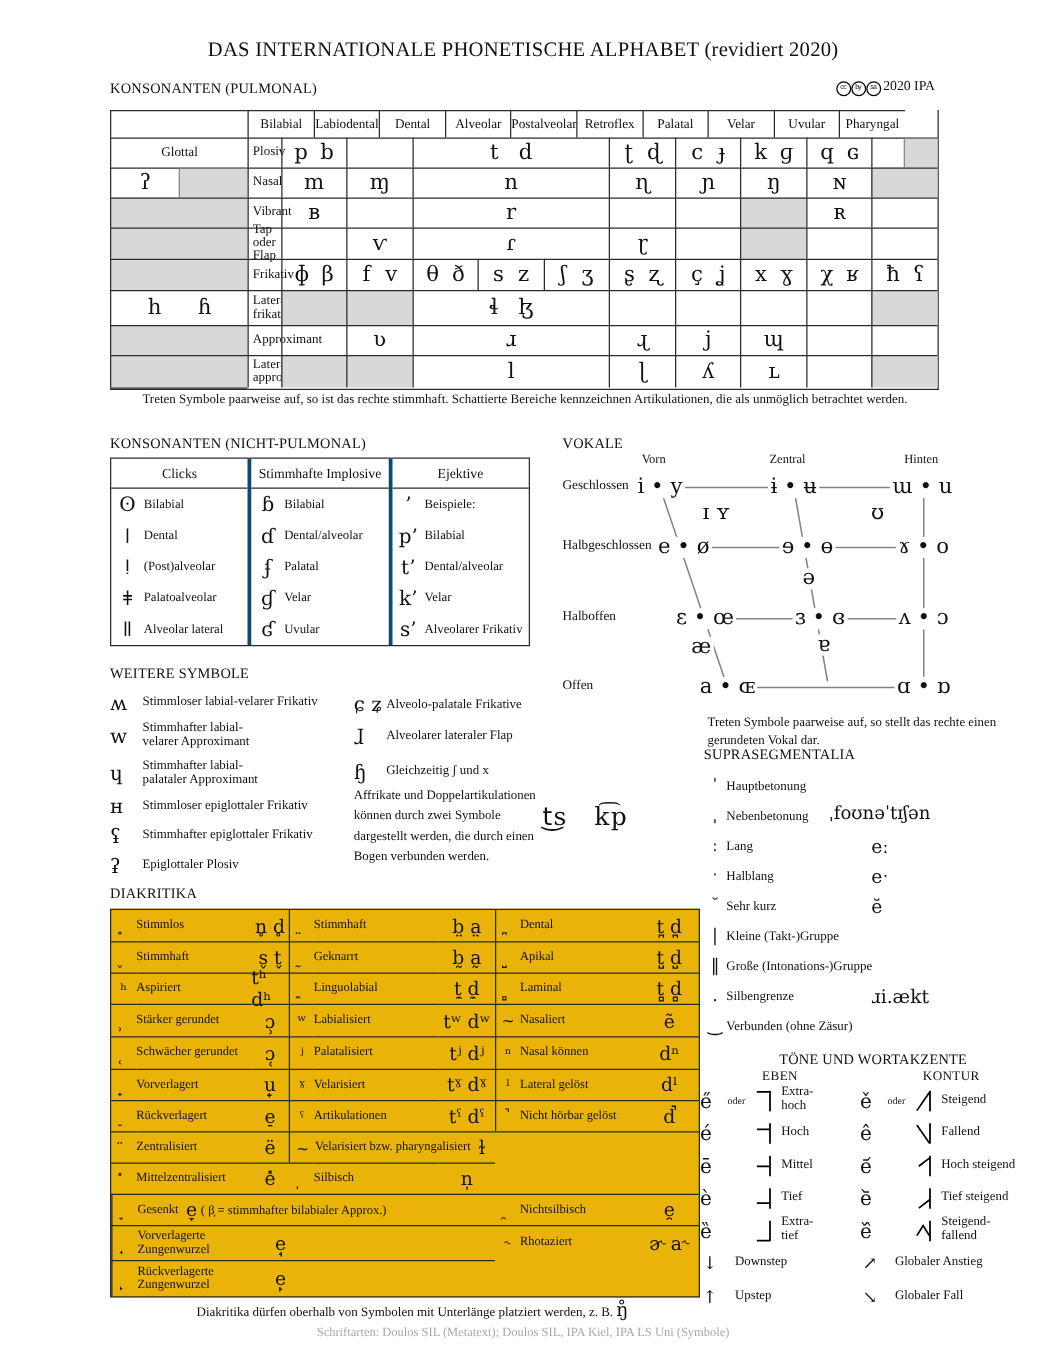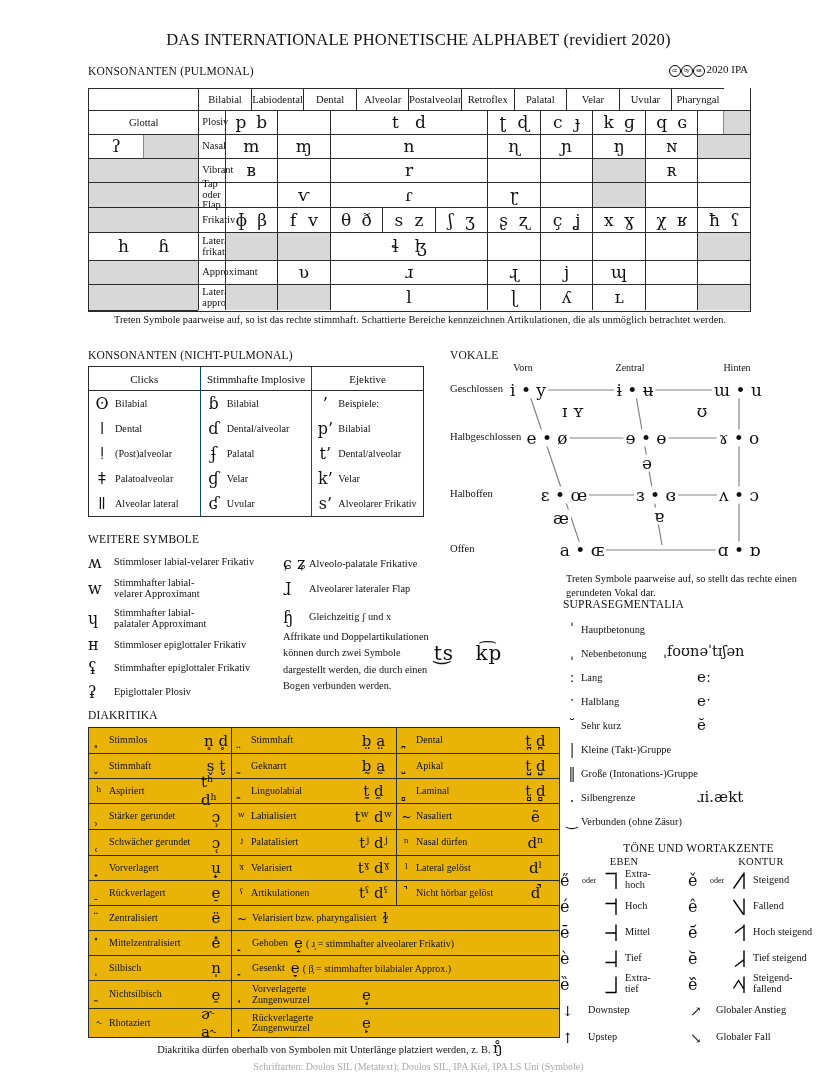--- a/index.html
+++ b/index.html
@@ -28,21 +28,21 @@
   .shf{background:#d8d8d8;}
   .pair{justify-content:space-evenly;}
   .pairw{justify-content:center;gap:16px;}
   .shr{position:absolute;top:0;right:0;bottom:0;width:50%;background:#d8d8d8;border-left:1px solid #8a8a8a;}
   .lhalf{position:absolute;left:0;top:0;bottom:0;width:50%;display:flex;align-items:center;justify-content:center;}
   #pulm-note{left:70px;top:314px;width:700px;text-align:center;font-size:10.4px;}
   
   #np-title{left:88px;top:349px;}
   #np{left:88px;top:366px;width:334px;display:flex;border:1px solid #2b2b2b;background:#fff;}
   .npcol{flex:1;}
-  .npcol.npb{border-left:1px solid #0c4a6e;}
+  .npcol.npb{border-left:3px solid #0c4a6e;}
   .nph{height:23px;display:flex;align-items:center;justify-content:center;font-size:11px;border-bottom:1px solid #2b2b2b;}
   .npr{height:25px;display:flex;align-items:center;}
   .npsym{width:26px;text-align:center;font-size:16px;flex:none;}
   .npl{font-size:10.2px;}
   
   #vok-title{left:450px;top:349px;}
   #vchart{left:450px;top:362px;width:387px;height:210px;}
   #vlines{position:absolute;left:0;top:0;}
   .vcol{position:absolute;transform:translateX(-50%);font-size:10px;top:0;}
   .vrow{position:absolute;left:0;font-size:10.6px;}
@@ -564,21 +564,21 @@
       <div class="dc dmark ipa bt gb">~</div>
       <div class="dc dlbl bt">Nasaliert</div>
       <div class="dc dex ipa bt">ẽ</div>
       <div class="dc dmark ipa bt"> ̜</div>
       <div class="dc dlbl bt">Schwächer gerundet</div>
       <div class="dc dex ipa bt">ɔ̜</div>
       <div class="dc dmark ipa bt gb">ʲ</div>
       <div class="dc dlbl bt">Palatalisiert</div>
       <div class="dc dex ipa bt">tʲ dʲ</div>
       <div class="dc dmark ipa bt gb">ⁿ</div>
-      <div class="dc dlbl bt">Nasal dürfen</div>
+      <div class="dc dlbl bt">Nasal können</div>
       <div class="dc dex ipa bt">dⁿ</div>
       <div class="dc dmark ipa bt"> ̟</div>
       <div class="dc dlbl bt">Vorverlagert</div>
       <div class="dc dex ipa bt">u̟</div>
       <div class="dc dmark ipa bt gb">ˠ</div>
       <div class="dc dlbl bt">Velarisiert</div>
       <div class="dc dex ipa bt">tˠ dˠ</div>
       <div class="dc dmark ipa bt gb">ˡ</div>
       <div class="dc dlbl bt">Lateral gelöst</div>
       <div class="dc dex ipa bt">dˡ</div>
@@ -595,26 +595,20 @@
       <div class="dc dlbl bt">Zentralisiert</div>
       <div class="dc dex ipa bt">ë</div>
       <div class="dc dspan gb bt">
         <span class="dm2 ipa">~</span>
         <span class="dsl">Velarisiert bzw. pharyngalisiert</span>
         <span class="dse ipa">ɫ</span>
       </div>
       <div class="dc dmark ipa bt"> ̽</div>
       <div class="dc dlbl bt">Mittelzentralisiert</div>
       <div class="dc dex ipa bt">e̽</div>
-      <div class="dc dspan gb bt">
-        <span class="dm2 ipa"> ̝</span>
-        <span class="dsl">Gehoben</span>
-        <span class="dse ipa">e̝</span>
-        <span class="dnote">( ɹ̝ = stimmhafter alveolarer Frikativ)</span>
-      </div>
       <div class="dc dmark ipa bt"> ̩</div>
       <div class="dc dlbl bt">Silbisch</div>
       <div class="dc dex ipa bt">n̩</div>
       <div class="dc dspan gb bt">
         <span class="dm2 ipa"> ̞</span>
         <span class="dsl">Gesenkt</span>
         <span class="dse ipa">e̞</span>
         <span class="dnote">( β̞ = stimmhafter bilabialer Approx.)</span>
       </div>
       <div class="dc dmark ipa bt"> ̯</div>

